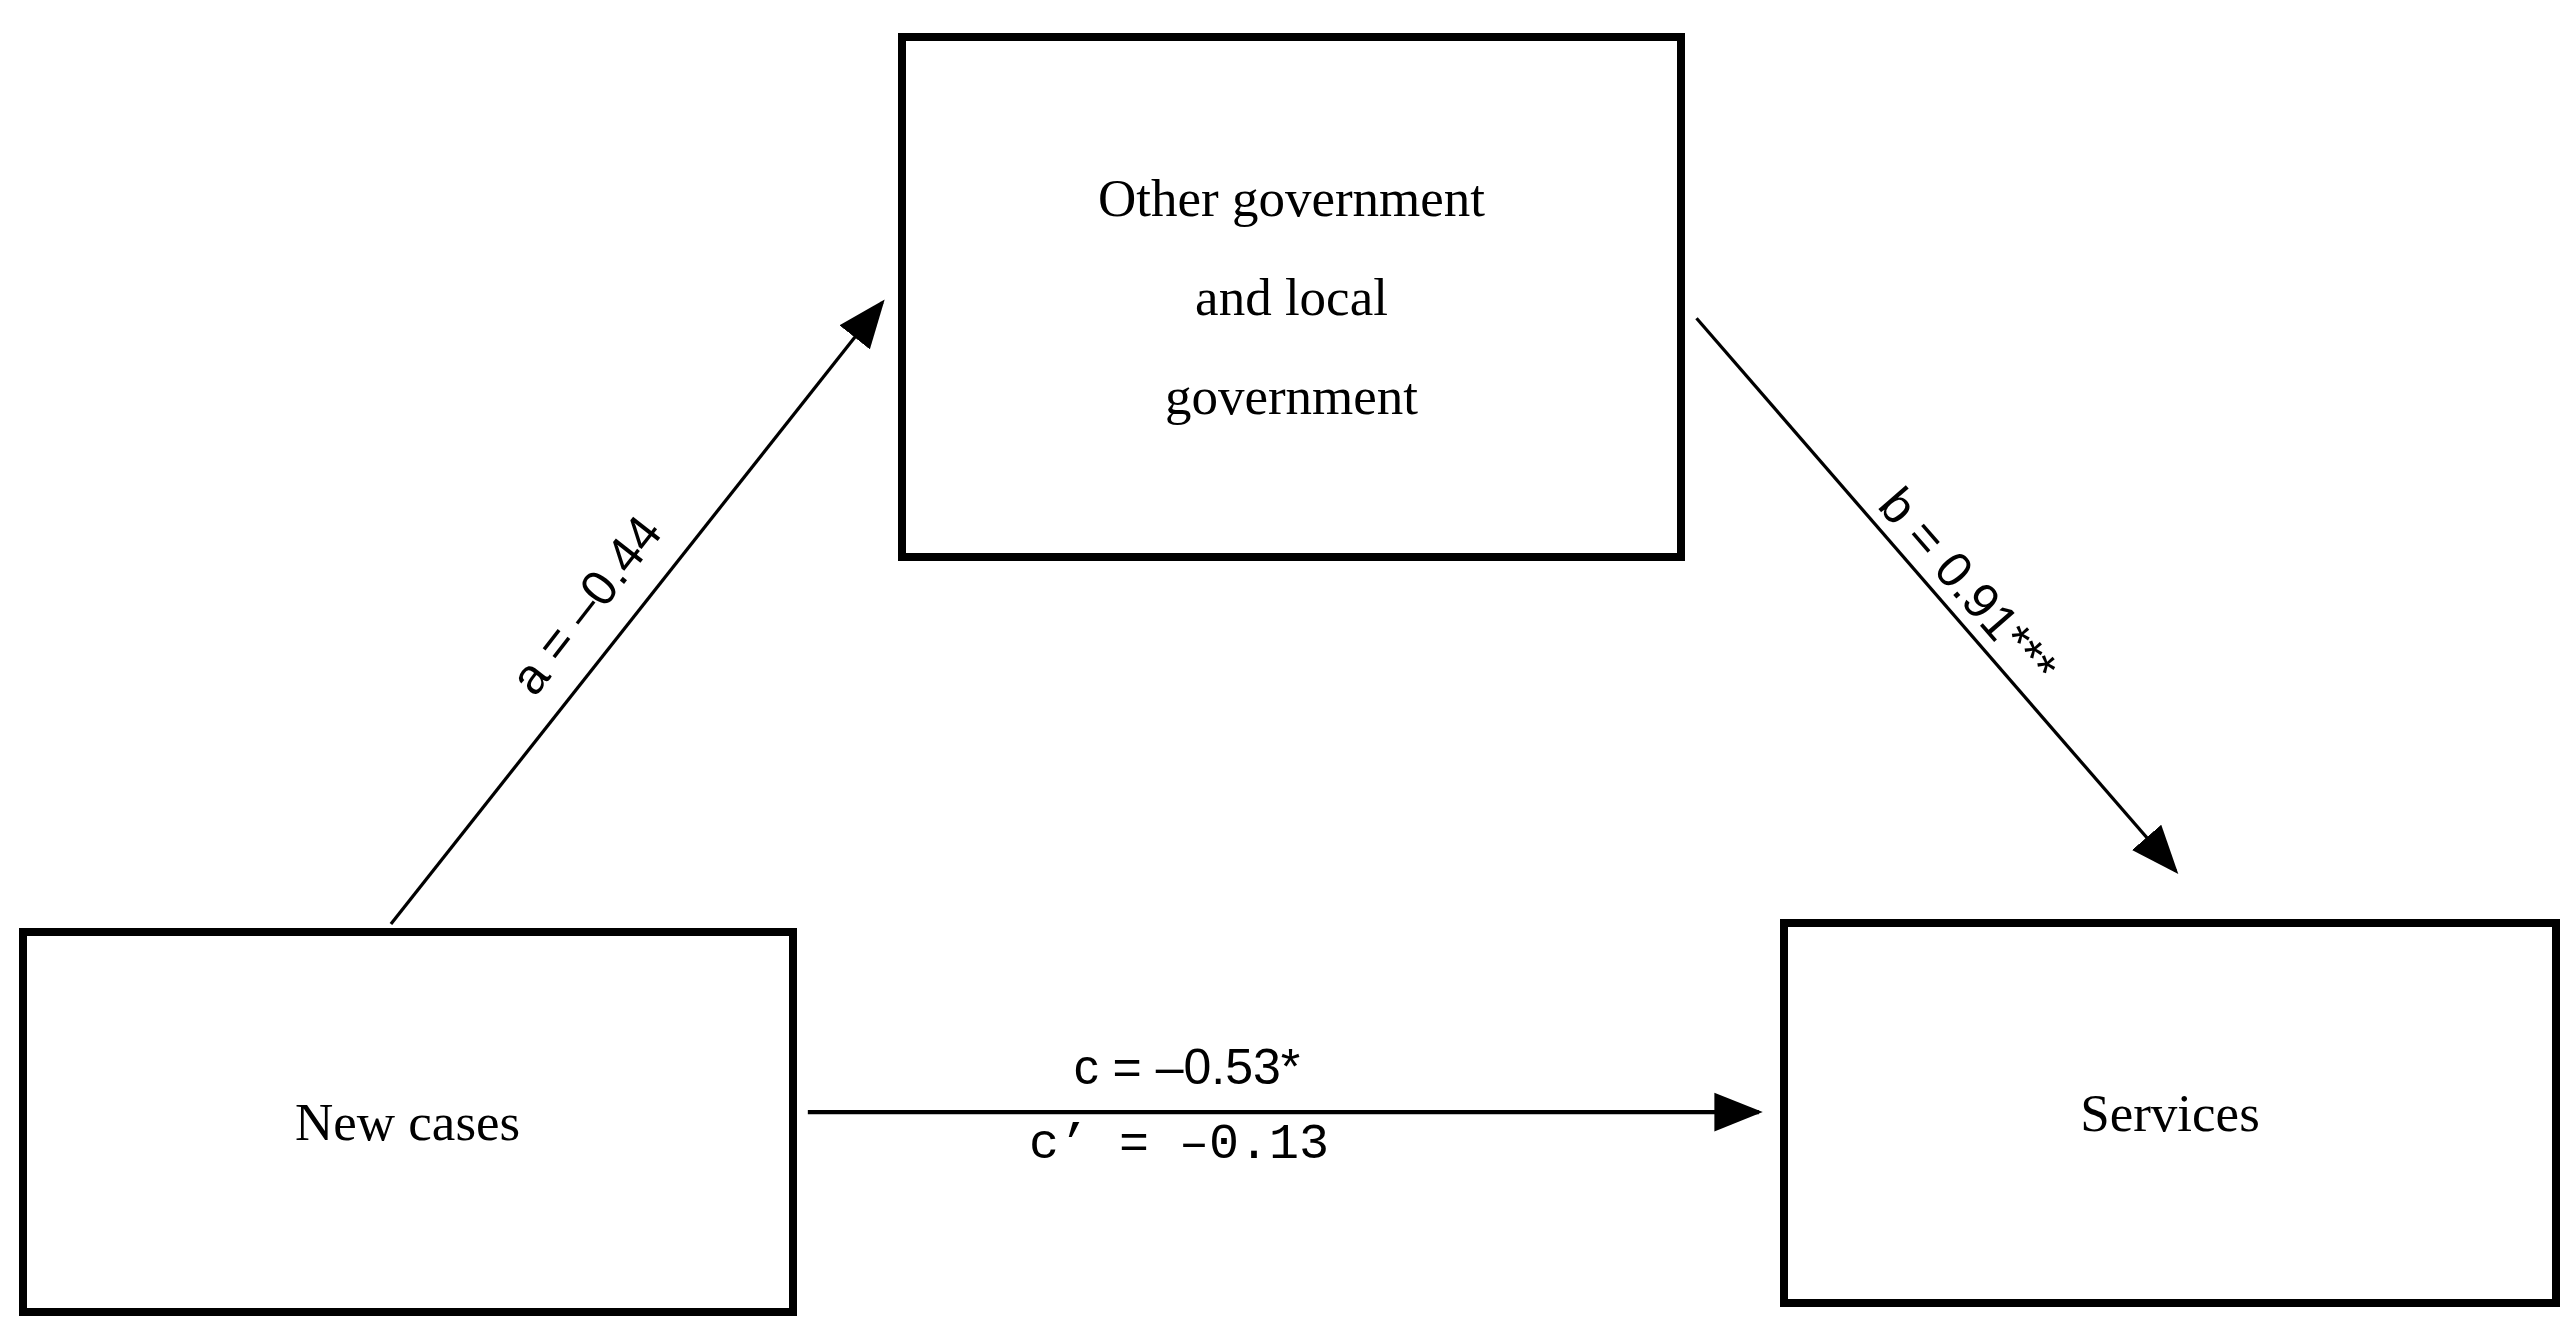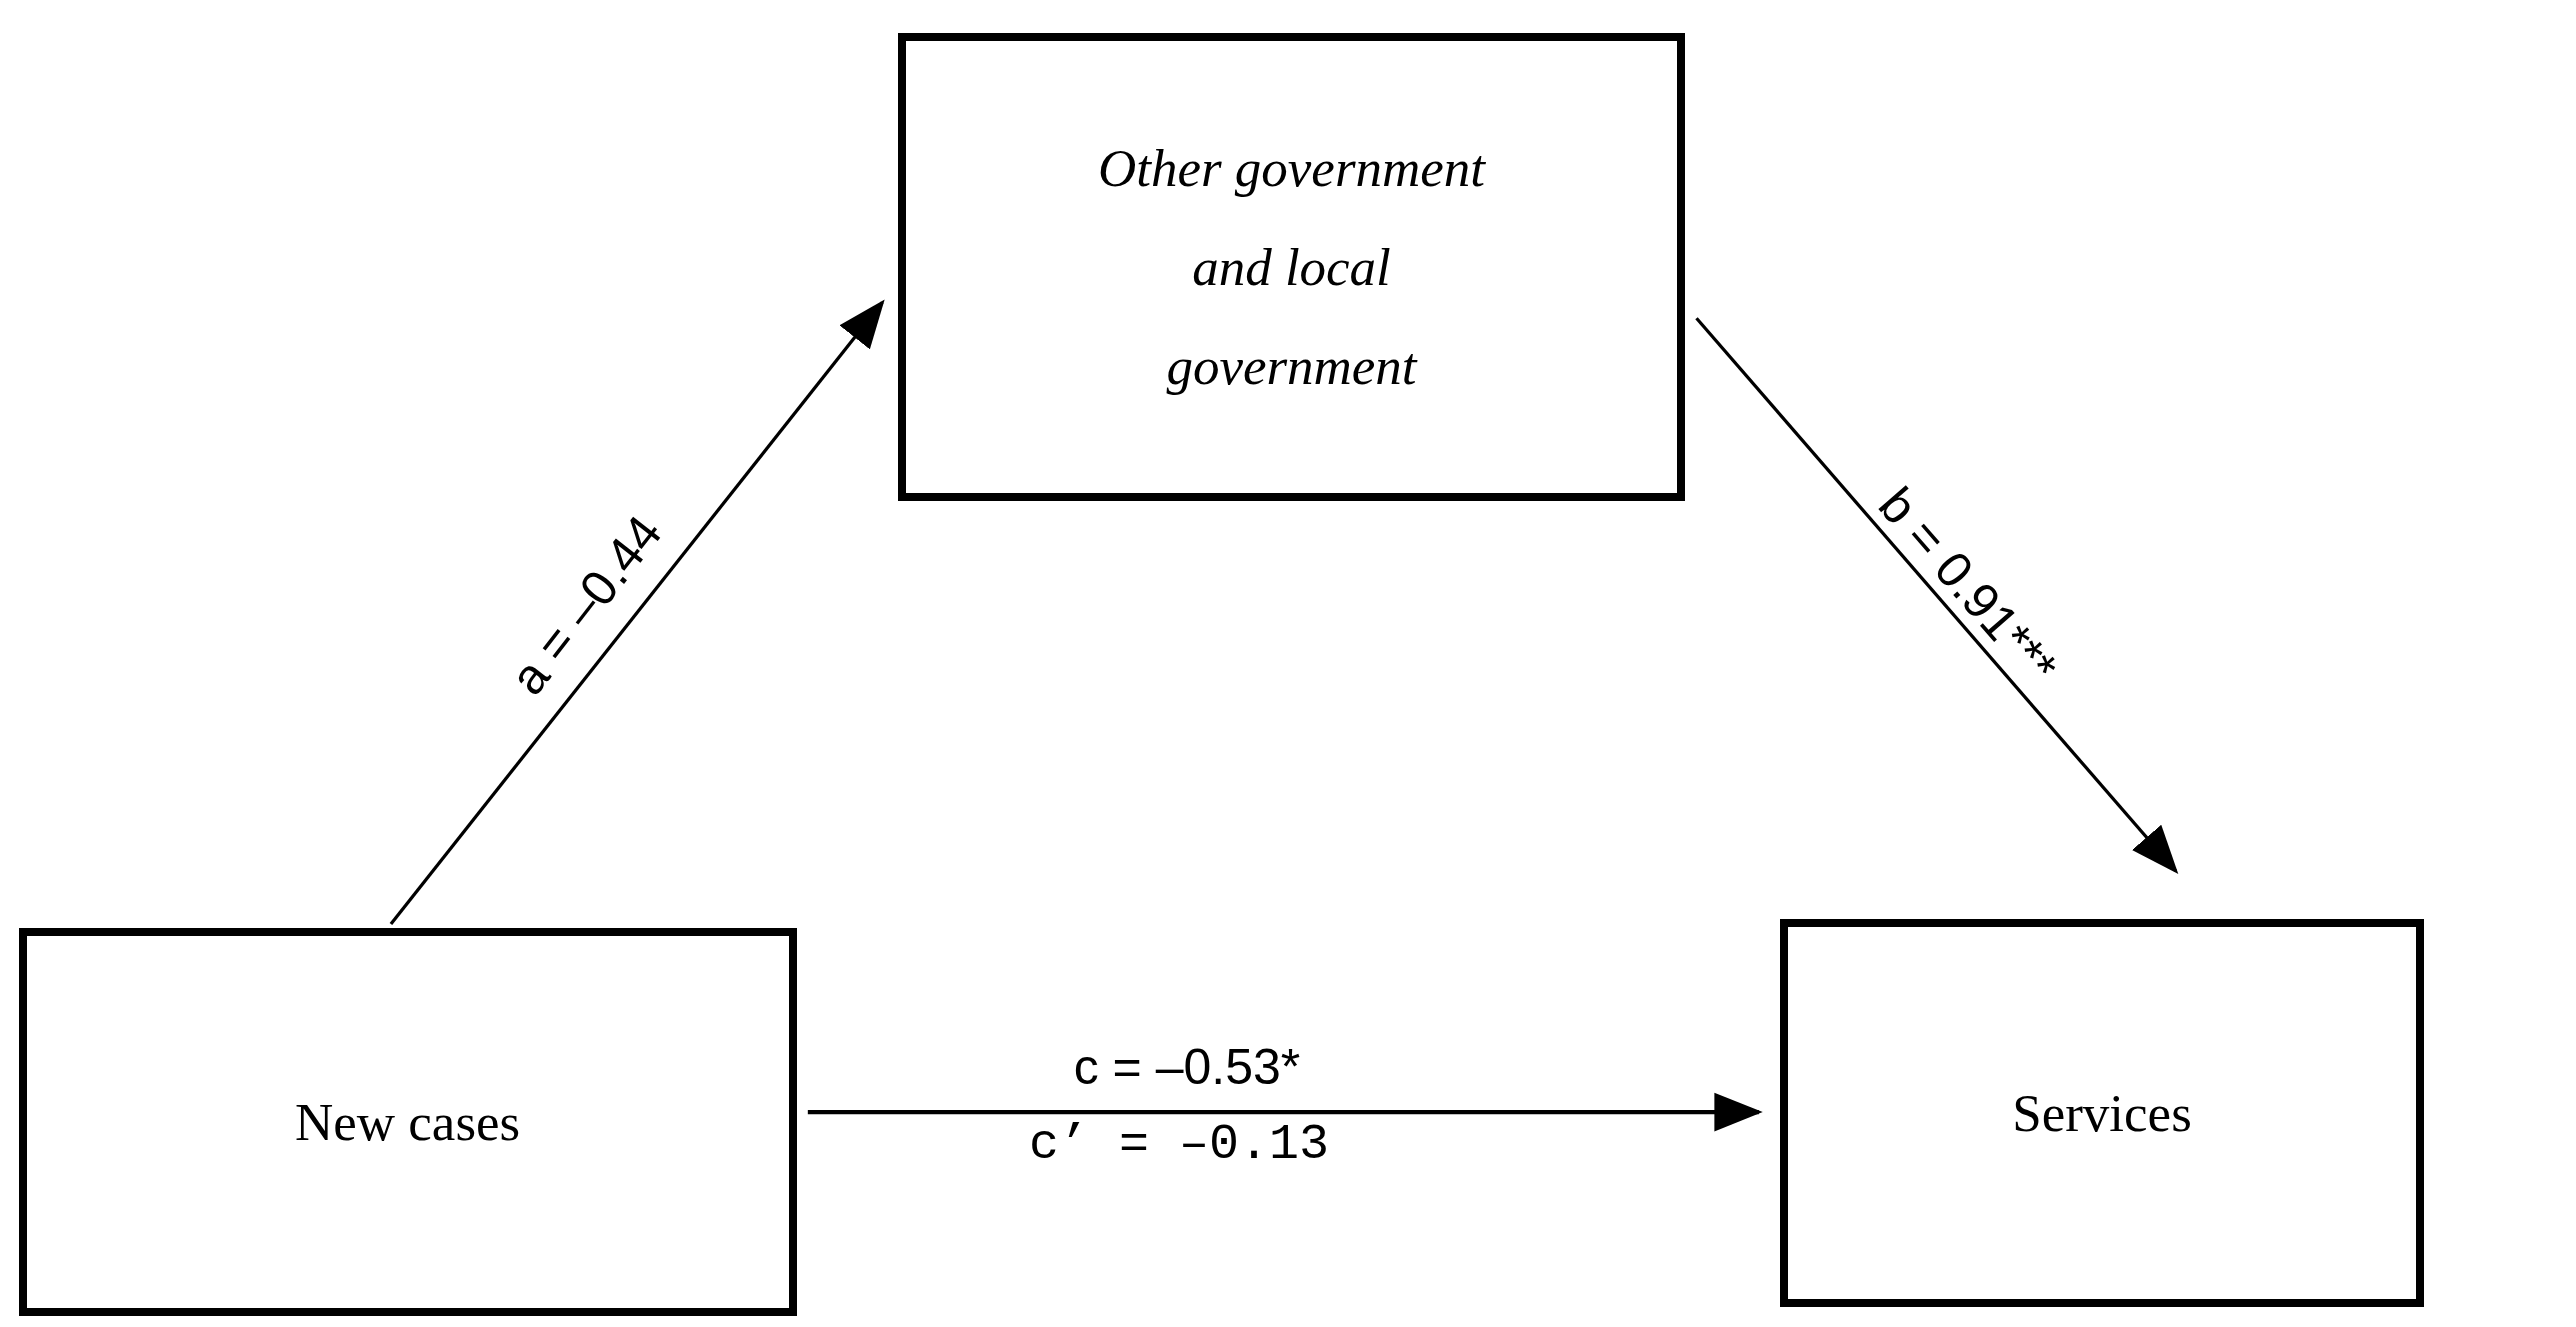--- a/index.html
+++ b/index.html
@@ -18,32 +18,31 @@
     background: #ffffff;
     display: flex;
     flex-direction: column;
     align-items: center;
     justify-content: center;
     text-align: center;
     font-family: "Liberation Serif", serif;
     color: #000000;
   }
   #mediator-box {
-    left: 898px; top: 33px; width: 787px; height: 468px;
+    left: 898px; top: 33px; width: 787px; height: 528px;
     font-size: 53px;
-    font-style: italic;
   }
   #mediator-box .box-line { line-height: 99px; }
   #predictor-box {
     left: 18.6px; top: 928px; width: 778px; height: 388px;
     font-size: 53px;
     font-family: Liberation Serif, serif;
   }
   #outcome-box {
-    left: 1780px; top: 919px; width: 644px; height: 388px;
+    left: 1780px; top: 919px; width: 780px; height: 388px;
     font-size: 53px;
   }
   .svg-layer {
     position: absolute;
     left: 0; top: 0;
     width: 2576px; height: 1327px;
   }
   .path-label {
     position: absolute;
     font-family: "Liberation Sans", sans-serif;

